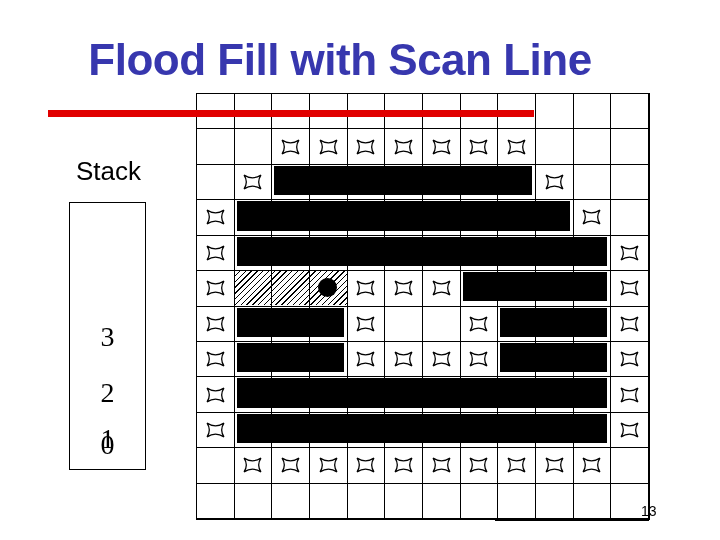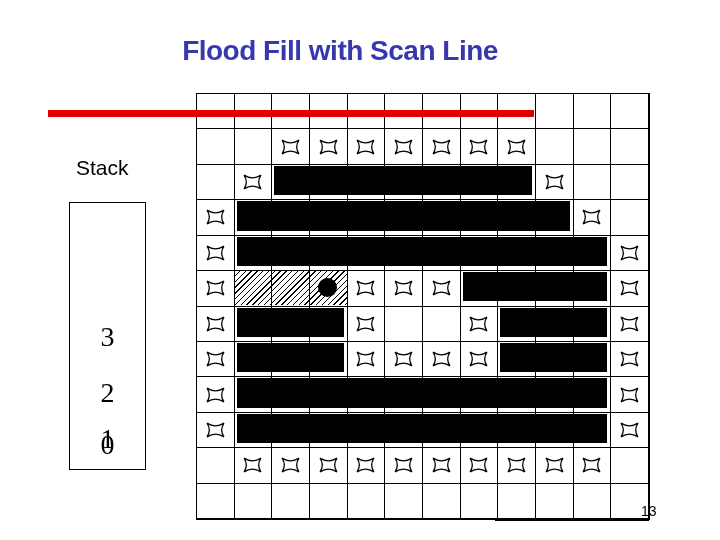--- a/index.html
+++ b/index.html
@@ -2,25 +2,25 @@
 <html><head>
 <meta charset="utf-8">
 <style>
   html,body { margin:0; padding:0; background:#fff; }
   .slide {
     position:relative; width:720px; height:540px; background:#ffffff;
     font-family:"Liberation Sans", sans-serif; overflow:hidden;
   }
   .title {
     position:absolute; left:40px; top:35px; width:600px;
-    text-align:center; font-size:28px; font-weight:bold;
+    text-align:center; font-size:44px; font-weight:bold;
     letter-spacing:-0.5px; white-space:nowrap;
   }
   .redline { position:absolute; left:48px; top:110px; width:486px; height:7px; z-index:6; }
-  .stack-label { position:absolute; left:76px; top:156px; font-size:21px; color:#000; }
+  .stack-label { position:absolute; left:76px; top:156px; font-size:26px; color:#000; }
   .stack-box {
     position:absolute; left:69px; top:202px; width:75px; height:266px;
     border:1px solid #000; font-family:"Liberation Serif", serif;
   }
   .stack-entry {
     position:absolute; left:0; right:0; text-align:center;
     font-size:28px; line-height:1; color:#000;
   }
   .grid {
     position:absolute; left:196px; top:93px; width:452px; height:425px;

